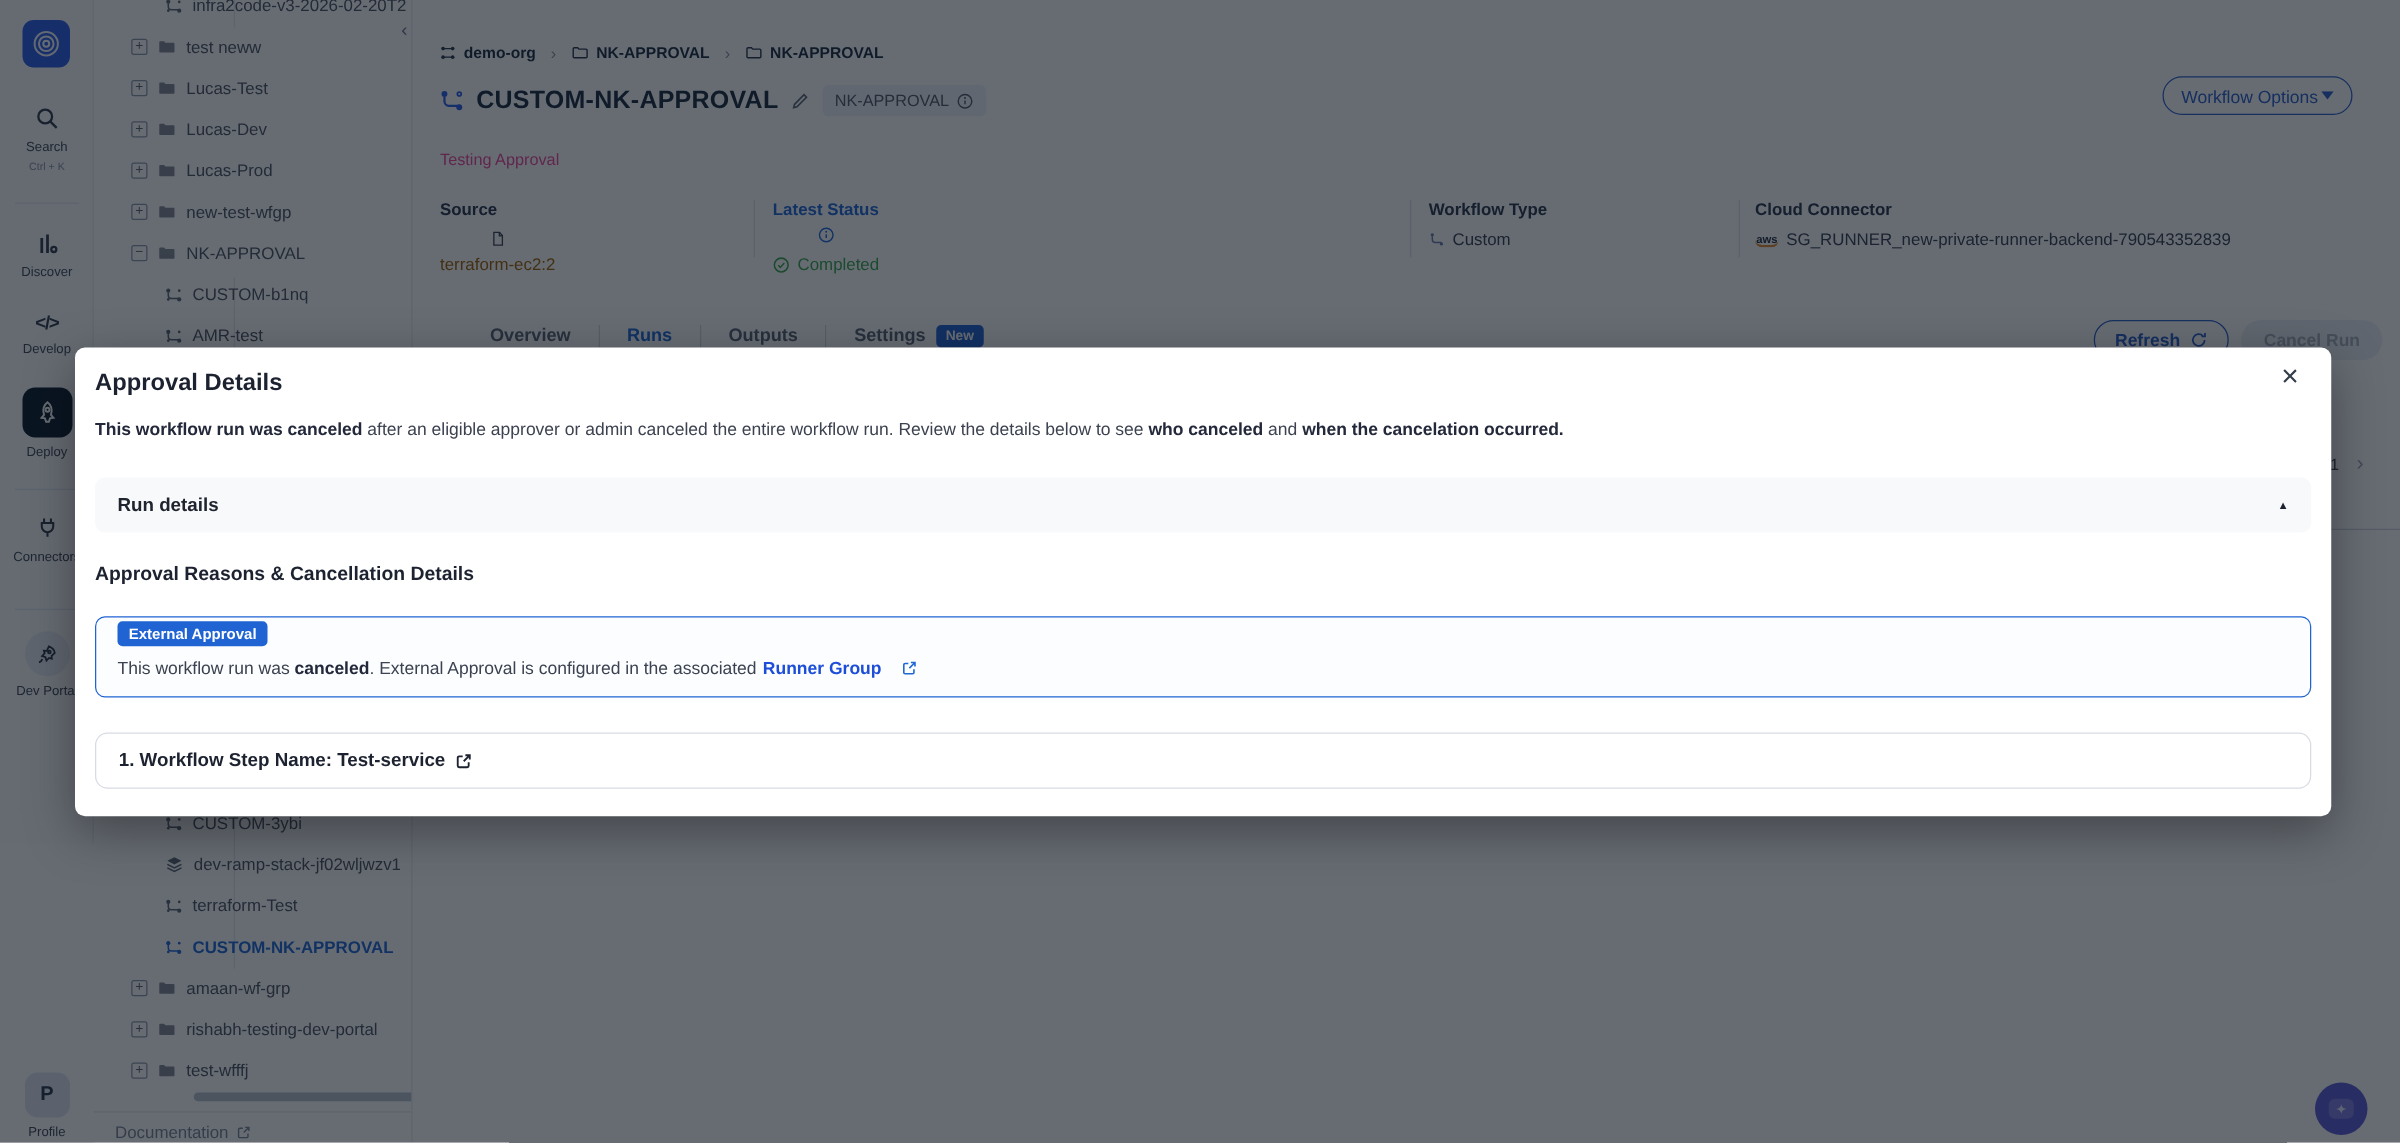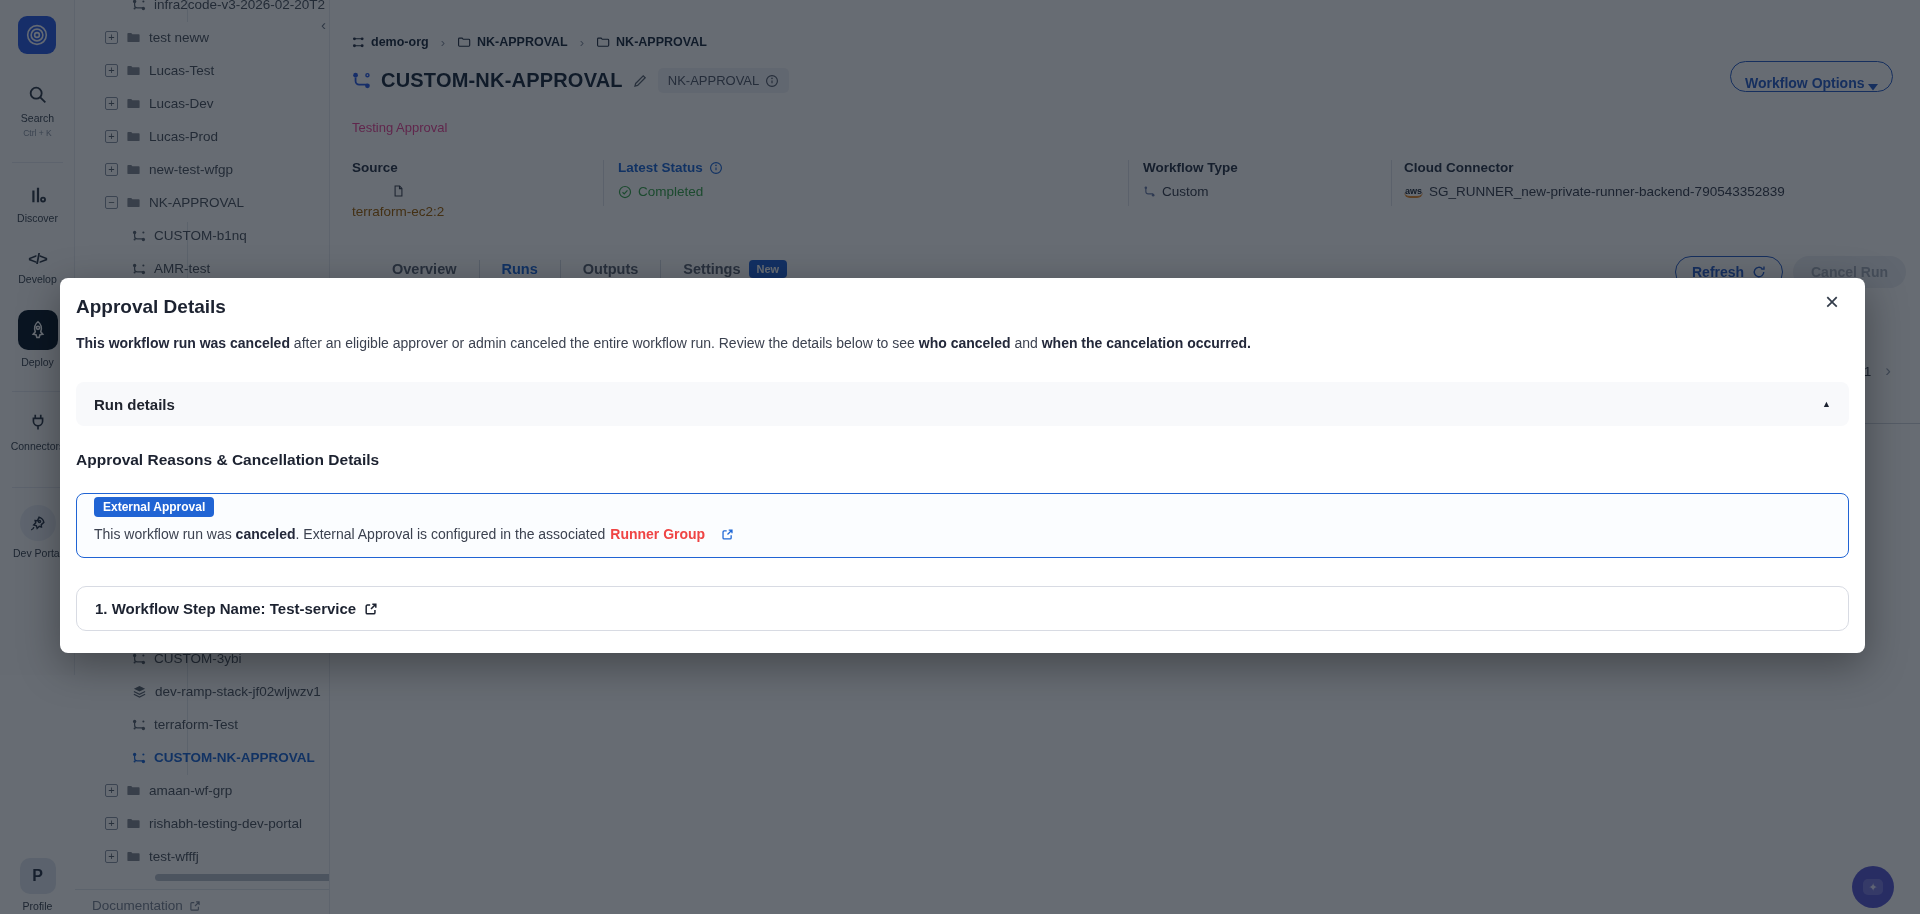--- a/index.html
+++ b/index.html
@@ -49,25 +49,25 @@
   .breadcrumb{position:absolute;left:22px;top:35px;display:flex;align-items:flex-start;gap:12px;
     font-size:12.5px;font-weight:700;color:#1c2a3e;}
   .crumb-sep{color:#8a93a2;font-weight:400;font-size:13px;}
   .crumb{display:flex;align-items:center;gap:6px;cursor:pointer;}
   .title-row{position:absolute;left:22px;top:68px;display:flex;align-items:center;gap:10px;}
   .page-title{font-size:20px;font-weight:800;color:#1b2a3e;letter-spacing:.2px;}
   .title-tag{background:#f0f2f6;border-radius:5px;padding:5px 10px;font-size:13px;color:#51596a;
     display:flex;align-items:center;gap:6px;}
   .wf-desc{position:absolute;left:22px;top:120px;font-size:13px;color:#ec4899;}
   .wf-options{position:absolute;left:1400px;top:61px;height:31px;padding:0 14px;border-radius:16px;
-    border:1.5px solid #2a5fc9;background:transparent;color:#2a5fc9;font-weight:700;font-size:14px;
-    display:flex;align-items:flex-end;gap:3px;cursor:pointer;font-family:inherit;}
+    border:1.5px solid #2a5fc9;background:transparent;color:#2a5fc9;font-weight:400;font-size:14px;
+    display:flex;align-items:center;gap:3px;cursor:pointer;font-family:inherit;}
   .info-col{position:absolute;top:160px;}
   .info-label{font-size:13.5px;font-weight:700;color:#2a3548;display:flex;align-items:center;gap:6px;}
-  .info-label.blue{color:#1f68d6;}
+  .info-label.blue{color:#1f68d6;flex-direction:column;}
   .info-value{margin-top:9px;font-size:13.5px;color:#3a4150;display:flex;align-items:center;gap:6px;white-space:nowrap;}
   .info-value.link{color:#a16207;cursor:pointer;flex-direction:column;}
   .info-value.green{color:#3aa64c;}
   .vdiv{position:absolute;top:160px;height:46px;width:1px;background:#dfe3ea;}
   .aws-chip{font-size:9px;font-weight:700;color:#252f3e;border-bottom:2px solid #e58b2e;
     border-radius:0 0 6px 6px;padding:0 1px 0 1px;line-height:10px;}
   .tabs{position:absolute;left:40px;top:254px;height:30px;display:flex;align-items:center;}
   .tab{padding:0 22px;font-size:14.5px;font-weight:700;color:#5a6371;cursor:pointer;
     display:flex;align-items:center;gap:8px;}
   .tab.active{color:#1f68d6;}
@@ -101,21 +101,21 @@
     align-items:center;justify-content:space-between;padding:0 18px;cursor:pointer;}
   .run-details-label{font-size:15px;font-weight:700;color:#20242e;}
   .caret-up{font-size:9px;color:#1c2230;}
   .section-heading{margin-top:25px;font-size:15.5px;font-weight:700;color:#1c2230;}
   .approval-card{margin-top:24px;border:1.6px solid #2064d4;background:#fbfdff;border-radius:8px;
     padding:3px 17px 15px 17px;}
   .ext-badge{display:inline-block;background:#2064d4;color:#fff;font-size:12px;font-weight:700;
     border-radius:4px;padding:3px 9px;}
   .approval-text{margin-top:9px;font-size:14px;color:#3c4250;display:flex;align-items:center;gap:5px;flex-wrap:wrap;}
   .approval-text b{color:#23283a;}
-  .runner-link{color:#ef4444;font-weight:700;cursor:pointer;display:inline-flex;align-items:center;gap:16px;}
+  .runner-link{color:#1d4ed8;font-weight:700;cursor:pointer;display:inline-flex;align-items:center;gap:16px;}
   .step-card{margin-top:28px;height:45px;border:1px solid #d8dbe3;border-radius:10px;display:flex;
     align-items:center;gap:8px;padding:0 18px;font-size:15px;font-weight:700;color:#1c2230;cursor:pointer;}
 </style>
 </head>
 <body>
 
 <aside class="rail">
   <div class="logo">
     <svg width="26" height="26" viewBox="0 0 24 24">
       <circle cx="12" cy="12" r="8.6" fill="none" stroke="#fff" stroke-width="1.5" opacity=".95"></circle>

